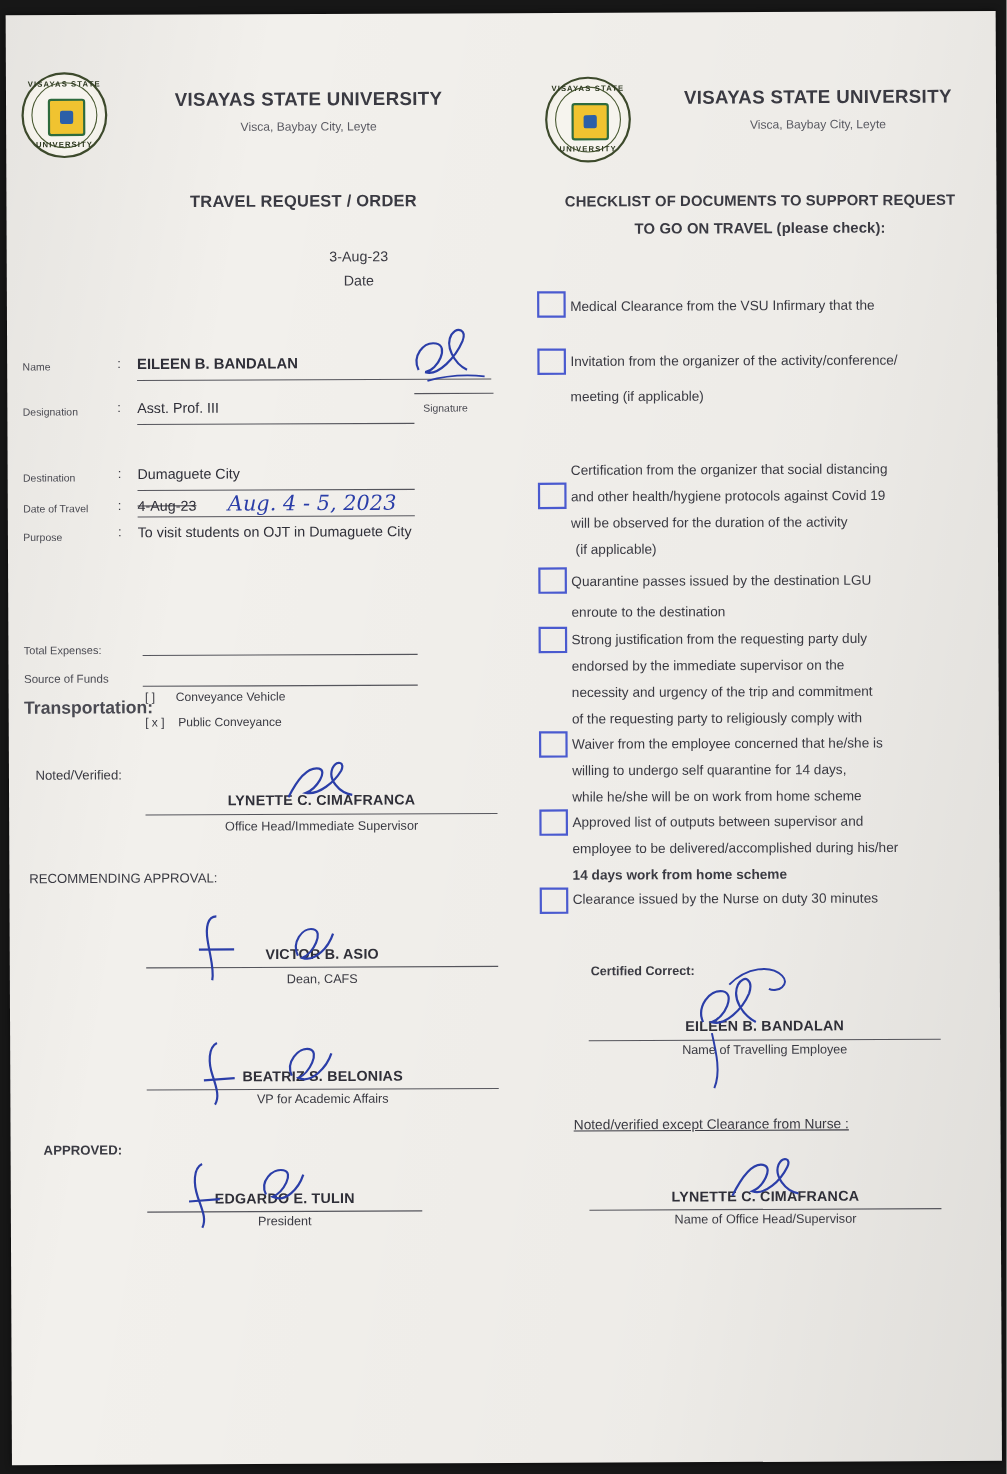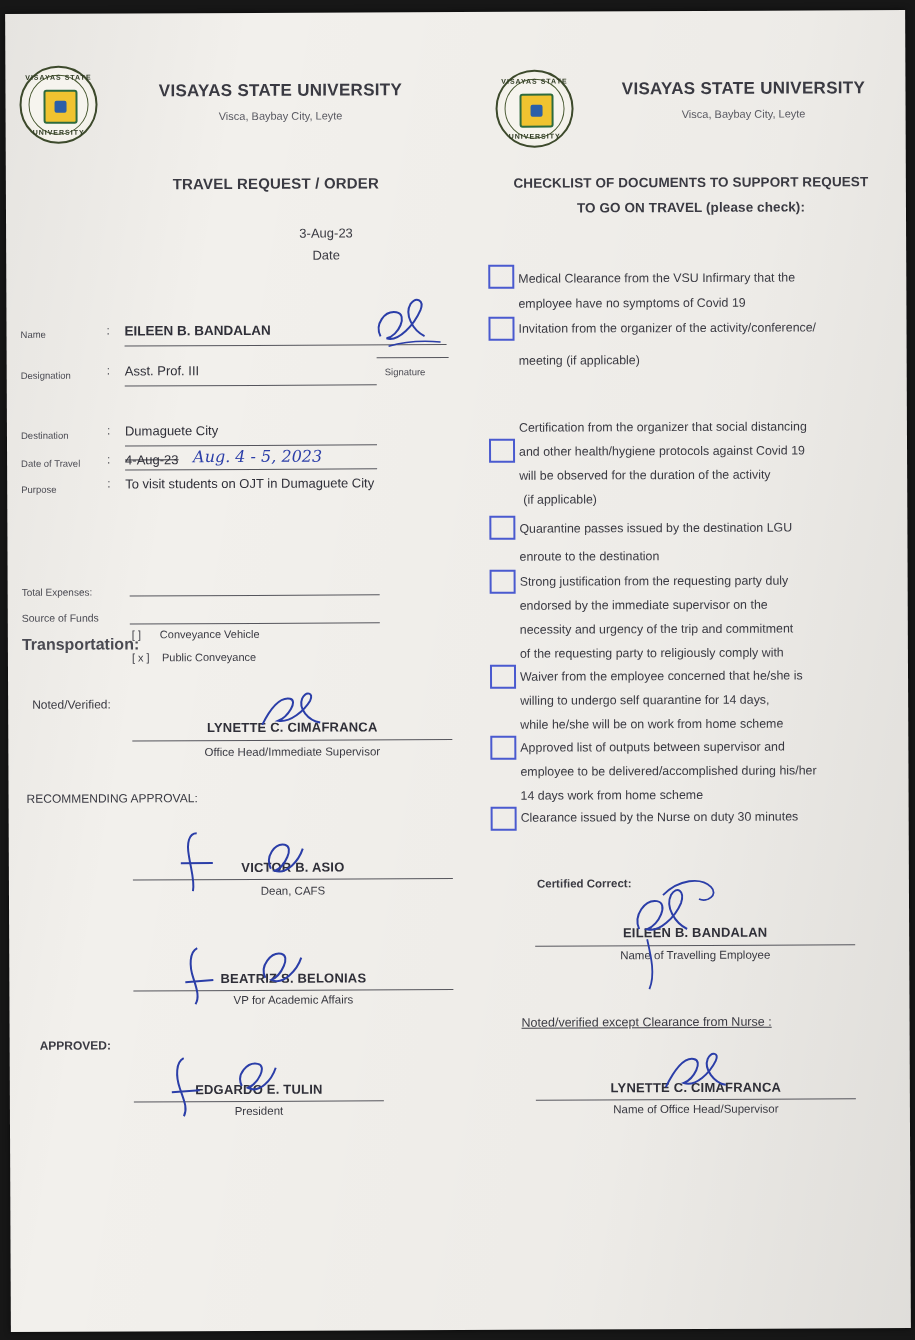--- a/index.html
+++ b/index.html
@@ -114,21 +114,21 @@
     </div>
 
     <div class="lbl" style="position:absolute;left:14px;top:416px;">Destination</div>
     <div class="colon" style="position:absolute;left:100px;top:410px;">:</div>
     <div class="val" style="position:absolute;left:118px;top:410px;">Dumaguete City</div>
     <div class="uline" style="left:118px;top:432px;width:252px;"></div>
 
     <div class="lbl" style="position:absolute;left:14px;top:444px;">Date of Travel</div>
     <div class="colon" style="position:absolute;left:100px;top:439px;">:</div>
     <div class="val strike" style="position:absolute;left:118px;top:439px;">4-Aug-23</div>
-    <div class="hand" style="position:absolute;left:186px;top:434px;font-size:16px;">Aug. 4 - 5, 2023</div>
+    <div class="hand" style="position:absolute;left:200px;top:434px;font-size:19px;">Aug. 4 - 5, 2023</div>
     <div class="uline" style="left:118px;top:456px;width:252px;"></div>
 
     <div class="lbl" style="position:absolute;left:14px;top:470px;">Purpose</div>
     <div class="colon" style="position:absolute;left:100px;top:463px;">:</div>
     <div class="val" style="position:absolute;left:118px;top:463px;">To visit students on OJT in Dumaguete City</div>
 
     <div class="lbl" style="position:absolute;left:14px;top:573px;font-size:10px;">Total Expenses:</div>
     <div class="uline" style="left:122px;top:582px;width:250px;"></div>
 
     <div class="lbl" style="position:absolute;left:14px;top:598px;font-size:10.5px;">Source of Funds</div>
@@ -198,21 +198,20 @@
     </div>
 
     <div class="uni-name" style="position:absolute;left:128px;top:68px;width:300px;">VISAYAS STATE UNIVERSITY</div>
     <div class="uni-sub" style="position:absolute;left:128px;top:93px;width:300px;">Visca, Baybay City, Leyte</div>
 
     <div class="doc-title2" style="position:absolute;left:10px;top:162px;width:430px;">CHECKLIST OF DOCUMENTS TO SUPPORT REQUEST</div>
     <div class="doc-title2" style="position:absolute;left:10px;top:187px;width:430px;">TO GO ON TRAVEL (please check):</div>
 
     <div class="chk-box" style="left:22px;top:253px;"></div>
     <div class="chk-text" style="left:52px;top:255px;">Medical Clearance from the VSU Infirmary that the</div>
-    <div class="chk-text" style="left:52px;top:280px;">employee have no symptoms of Covid 19</div>
 
     <div class="chk-box" style="left:22px;top:305px;"></div>
     <div class="chk-text" style="left:52px;top:305px;">Invitation from the organizer of the activity/conference/</div>
     <div class="chk-text" style="left:52px;top:337px;">meeting (if applicable)</div>
 
     <div class="chk-box" style="left:22px;top:427px;"></div>
     <div class="chk-text" style="left:52px;top:404px;">Certification from the organizer that social distancing</div>
     <div class="chk-text" style="left:52px;top:428px;">and other health/hygiene protocols against Covid 19</div>
     <div class="chk-text" style="left:52px;top:452px;">will be observed for the duration of the activity</div>
     <div class="chk-text" style="left:56px;top:476px;">(if applicable)</div>
@@ -228,21 +227,21 @@
     <div class="chk-text" style="left:52px;top:630px;">of the requesting party to religiously comply with</div>
 
     <div class="chk-box" style="left:22px;top:653px;"></div>
     <div class="chk-text" style="left:52px;top:653px;">Waiver from the employee concerned that he/she is</div>
     <div class="chk-text" style="left:52px;top:677px;">willing to undergo self quarantine for 14 days,</div>
     <div class="chk-text" style="left:52px;top:701px;">while he/she will be on work from home scheme</div>
 
     <div class="chk-box" style="left:22px;top:724px;"></div>
     <div class="chk-text" style="left:52px;top:724px;">Approved list of outputs between supervisor and</div>
     <div class="chk-text" style="left:52px;top:748px;">employee to be delivered/accomplished during his/her</div>
-    <div class="chk-text" style="left:52px;top:772px;">14 days work from home scheme</div>
+    <div class="chk-text" style="left:52px;top:772px;font-weight:bold;">14 days work from home scheme</div>
 
     <div class="chk-box" style="left:22px;top:795px;"></div>
     <div class="chk-text" style="left:52px;top:794px;">Clearance issued by the Nurse on duty 30 minutes</div>
 
     <div style="position:absolute;left:68px;top:866px;font-size:11.5px;font-weight:bold;color:#3a3a42;">Certified Correct:</div>
     <div class="sig-name" style="position:absolute;left:66px;top:914px;width:320px;">EILEEN B. BANDALAN</div>
     <div class="uline" style="left:66px;top:934px;width:320px;"></div>
     <div class="sig-role" style="position:absolute;left:66px;top:938px;width:320px;">Name of Travelling Employee</div>
     <div class="sig-scribble" style="left:160px;top:862px;">
       <svg width="120" height="120" viewBox="0 0 120 120">

